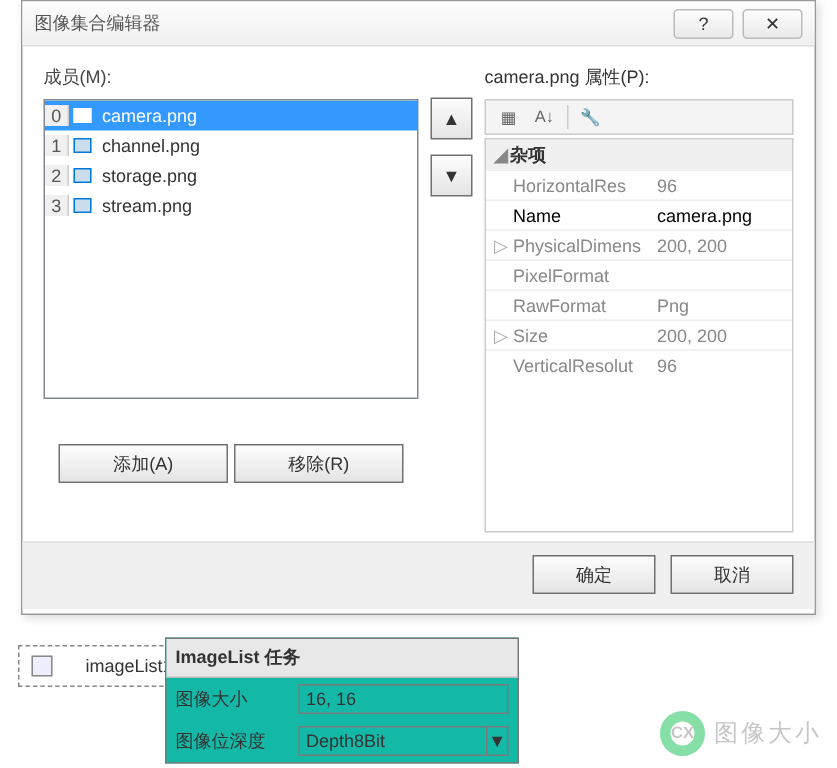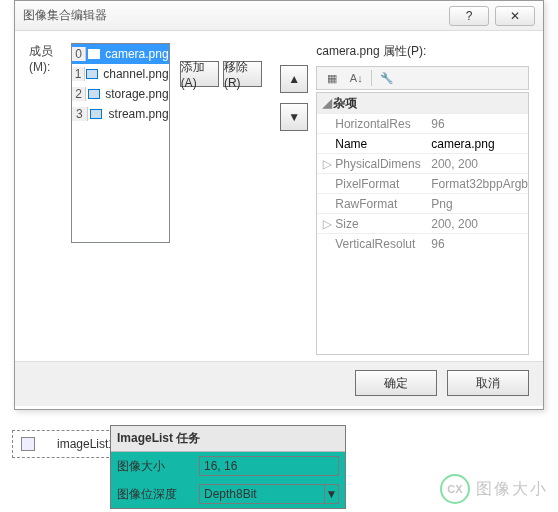--- a/index.html
+++ b/index.html
@@ -2,33 +2,33 @@
 <html><head>
 <meta charset="utf-8">
 <style>
 *{box-sizing:border-box;margin:0;padding:0;font-family:"Microsoft YaHei","Segoe UI",Tahoma,sans-serif;font-size:12px;color:#333}
 body{background:#fff;width:558px;height:512px;position:relative;overflow:hidden}
 .dialog{position:absolute;left:14px;top:0;width:530px;height:410px;border:1px solid #999;background:#fff;box-shadow:2px 2px 6px rgba(0,0,0,.15)}
 .titlebar{height:30px;background:linear-gradient(#fdfdfd,#f0f0f0);border-bottom:1px solid #ddd;display:flex;align-items:center;padding:0 8px}
 .titlebar .title{flex:1;color:#555}
 .titlebar .winbtn{width:40px;height:20px;border:1px solid #bbb;border-radius:3px;background:linear-gradient(#fff,#e8e8e8);margin-left:6px;display:flex;align-items:center;justify-content:center;color:#666;font-size:13px}
 .body{display:flex;padding:12px 14px 6px;gap:8px;height:330px}
-.left{width:250px;display:flex;flex-direction:row}
+.left{width:250px;display:flex;flex-direction:column}
 .lbl{margin-bottom:6px;color:#444}
 .listwrap{border:1px solid #828790;height:200px;background:#fff;overflow:auto}
 .li{display:flex;align-items:center;height:20px}
 .li.sel{background:#3399ff;color:#fff}
 .li .idx{width:16px;text-align:center;border-right:1px solid #ccc;background:#f0f0f0;color:#555}
 .li.sel .idx{background:#f0f0f0;color:#555}
 .li .ico{width:18px;height:16px;display:flex;align-items:center;justify-content:center}
 .li .ico .sq{width:12px;height:10px;border:1px solid #0078d7;background:#cde}
 .li.sel .ico .sq{border-color:#fff;background:#fff}
 .li .txt{padding-left:4px}
 .li.sel .txt{color:#fff}
-.btnrow{display:flex;gap:4px;margin-top:18px;padding:0 10px}
+.btnrow{display:flex;gap:4px;margin-top:30px;padding:0 10px}
 .btn{flex:1;height:26px;border:1px solid #707070;background:linear-gradient(#fdfdfd,#e4e4e4);cursor:pointer;display:flex;align-items:center;justify-content:center}
 .arrowcol{display:flex;flex-direction:column;gap:10px;padding-top:22px}
 .arrowbtn{width:28px;height:28px;border:1px solid #707070;background:linear-gradient(#fdfdfd,#e4e4e4);display:flex;align-items:center;justify-content:center;font-size:14px;cursor:pointer}
 .right{flex:1;display:flex;flex-direction:column}
 .rtoolbar{height:24px;border:1px solid #ccc;background:#f4f4f4;display:flex;align-items:center;gap:6px;padding:0 6px;margin-bottom:2px}
 .rtoolbar .tb{width:18px;height:18px;display:flex;align-items:center;justify-content:center;color:#666;font-size:11px}
 .propgrid{border:1px solid #ccc;flex:1;background:#fff;overflow:hidden}
 .catrow{display:flex;align-items:center;height:20px;background:#f0f0f0;padding-left:4px;font-weight:bold;color:#555}
 .catrow .exp{width:12px;text-align:center;color:#888}
 .prow{display:flex;height:20px;border-top:1px solid #eee}
@@ -41,21 +41,21 @@
 .taskpanel{position:absolute;left:110px;top:425px;width:236px;border:1px solid #7a7a7a;background:#14b8a6}
 .taskpanel .tph{background:#e8e8e8;padding:4px 6px;font-weight:bold;border-bottom:1px solid #bbb}
 .taskpanel .tpr{display:flex;align-items:center;padding:4px 6px;gap:22px}
 .taskpanel .tpl{width:60px}
 .taskpanel .tpi{flex:1;height:20px;border:1px solid #7a7a7a;padding:0 4px;display:flex;align-items:center}
 .taskpanel .dd{width:14px;text-align:center;border-left:1px solid #7a7a7a;margin:-4px -4px -4px 0;height:20px;display:flex;align-items:center;justify-content:center}
 .imglistchip{position:absolute;left:12px;top:430px;border:1px dashed #888;padding:6px 8px;display:flex;align-items:center;gap:22px;background:#fff}
 .imglistchip .ci{width:14px;height:14px;border:1px solid #888;background:#eef}
 .imglistchip .tri{position:absolute;right:-8px;top:6px;width:0;height:0;border-top:5px solid transparent;border-bottom:5px solid transparent;border-left:6px solid #555}
 .watermark{position:absolute;right:10px;bottom:8px;display:flex;align-items:center;gap:6px;opacity:.55}
-.watermark .circ{width:30px;height:30px;border:2px solid #22c55e;border-radius:50%;display:flex;align-items:center;justify-content:center;color:#999;font-size:11px;font-weight:bold}
+.watermark .circ{width:30px;height:30px;border:7px solid #22c55e;border-radius:50%;display:flex;align-items:center;justify-content:center;color:#999;font-size:11px;font-weight:bold}
 .watermark .wt{font-size:16px;color:#999;letter-spacing:2px}
 </style>
 </head>
 <body>
 
 <div class="dialog">
   <div class="titlebar">
     <div class="title">图像集合编辑器</div>
     <div class="winbtn">
         <span>?</span>
@@ -134,21 +134,20 @@
           <div class="prow bold">
             <div class="pn">Name</div>
             <div class="pv">camera.png</div>
           </div>
           <div class="prow">
             <div class="pn"><span class="exp2">▷</span>PhysicalDimens</div>
             <div class="pv">200, 200</div>
           </div>
           <div class="prow">
             <div class="pn">PixelFormat</div>
-            <div class="pv">Format32bppArgb</div>
           </div>
           <div class="prow">
             <div class="pn">RawFormat</div>
             <div class="pv">Png</div>
           </div>
           <div class="prow">
             <div class="pn"><span class="exp2">▷</span>Size</div>
             <div class="pv">200, 200</div>
           </div>
           <div class="prow">

